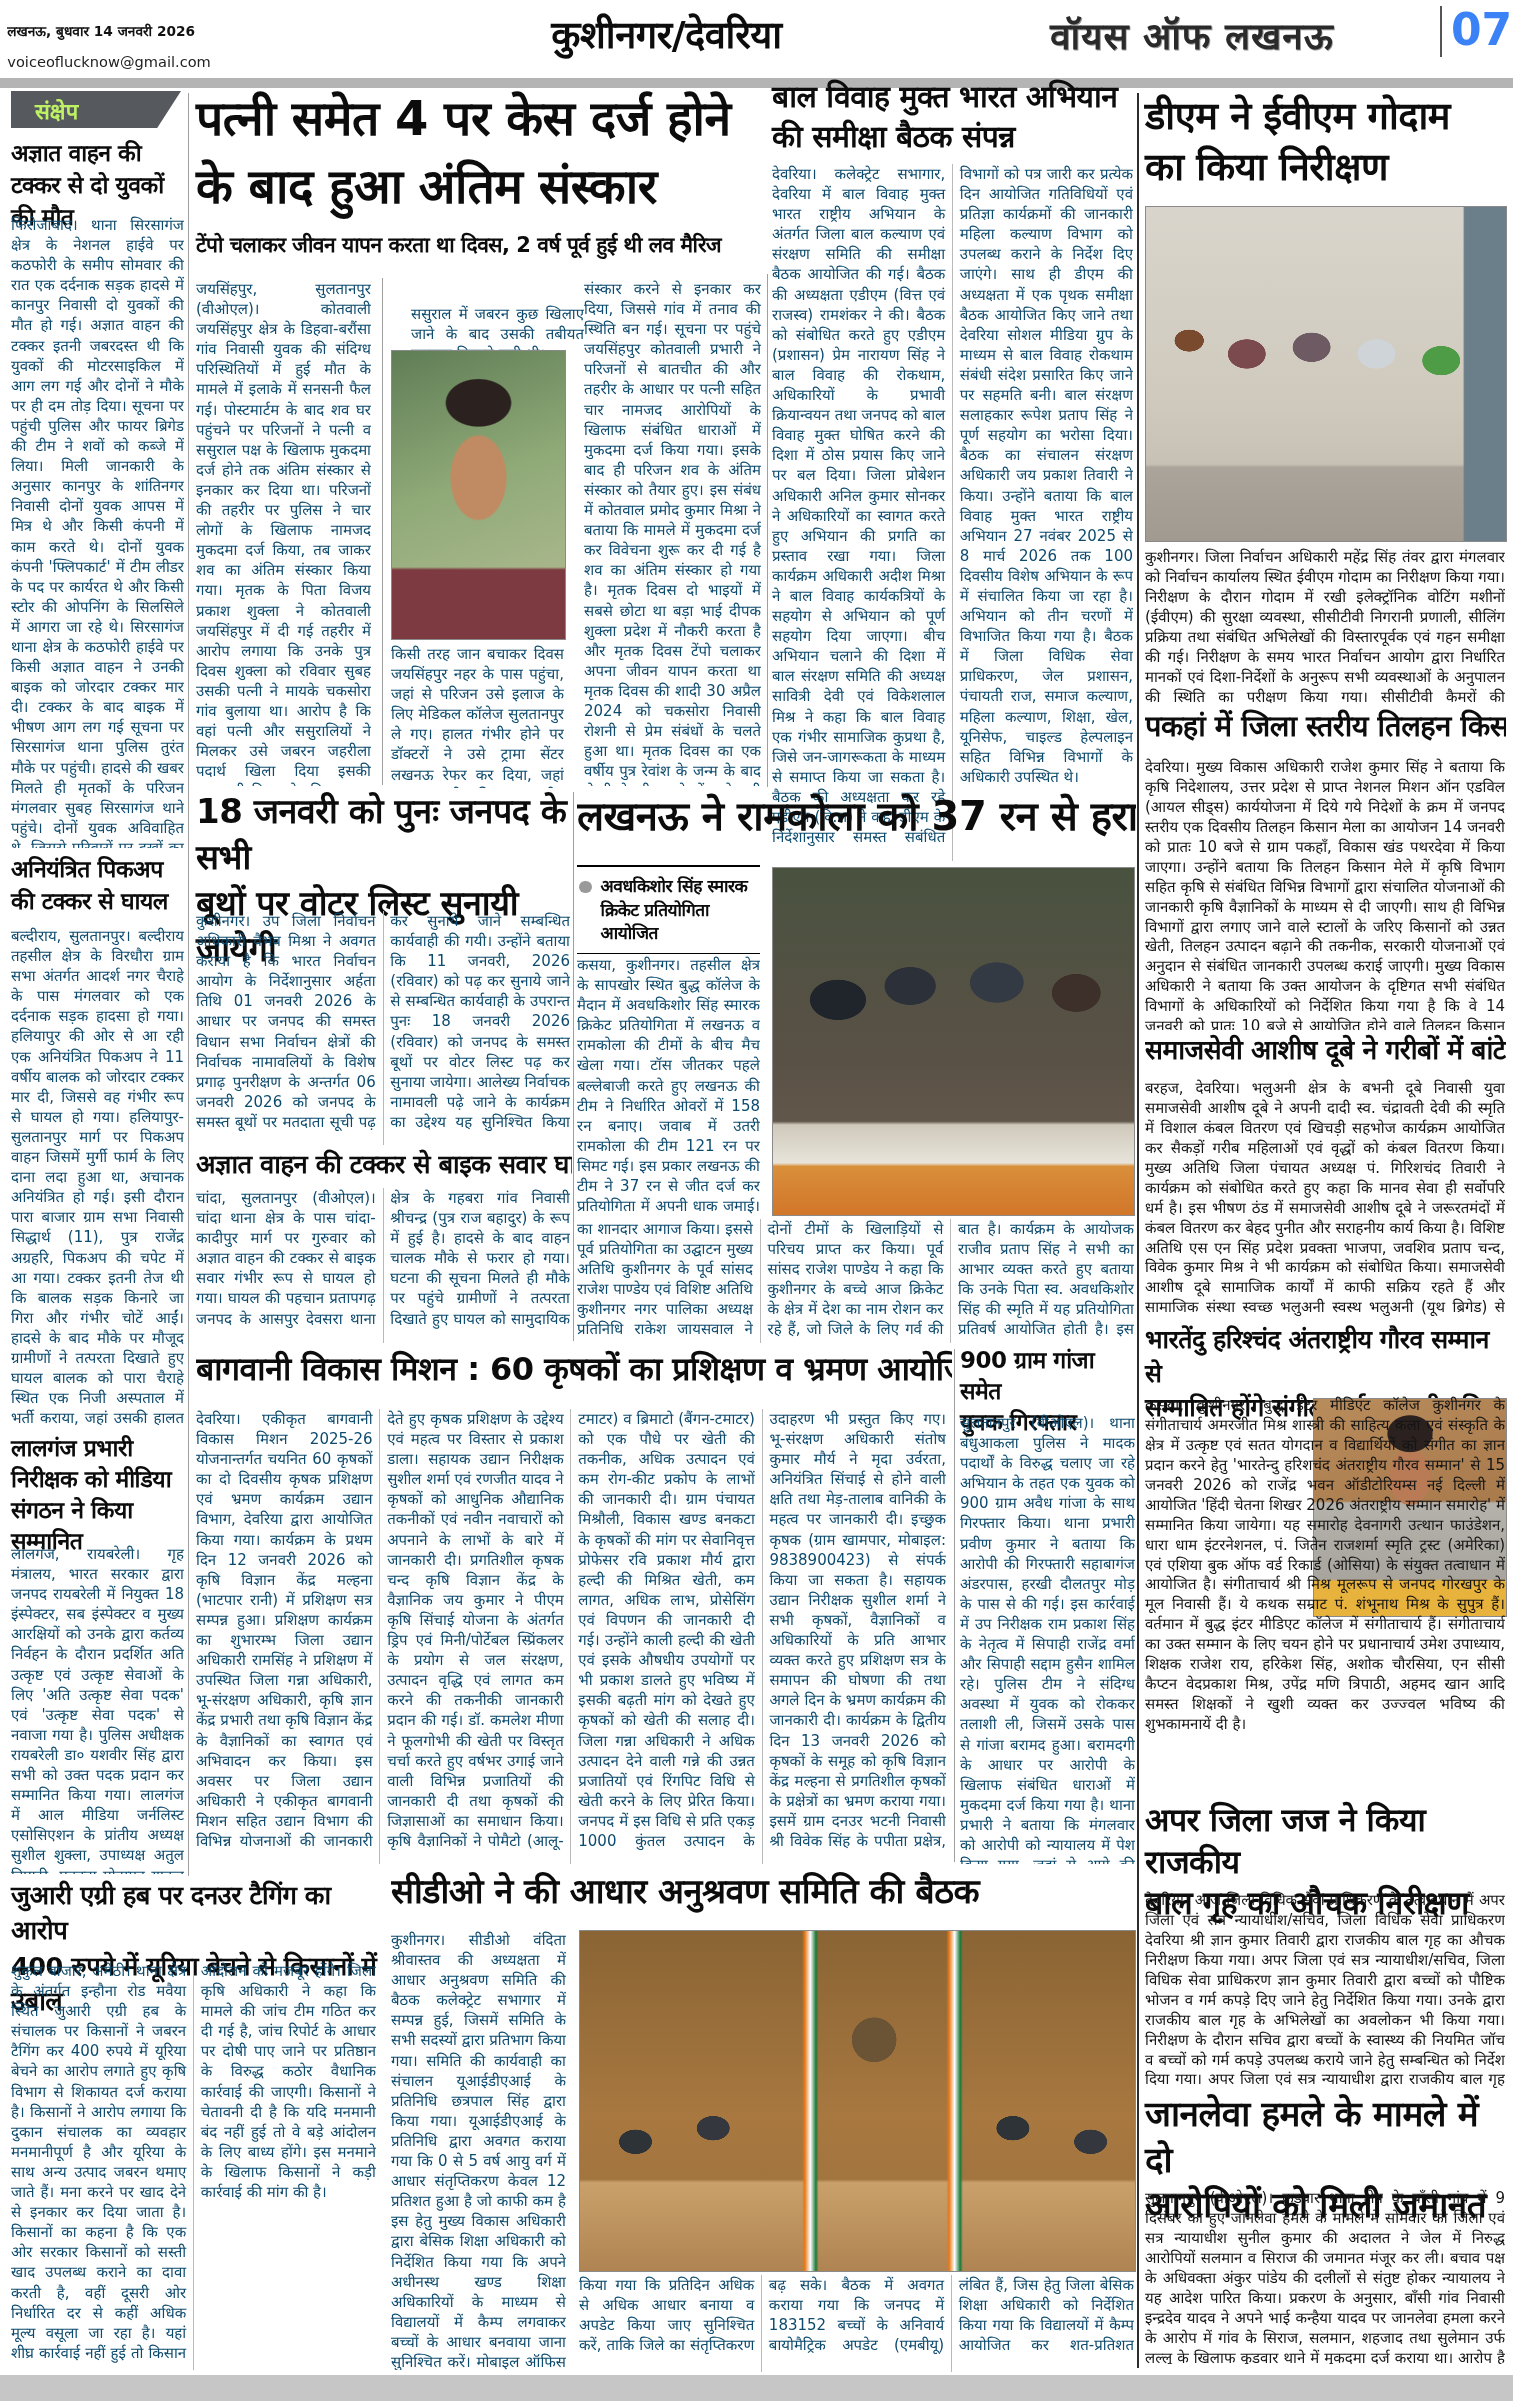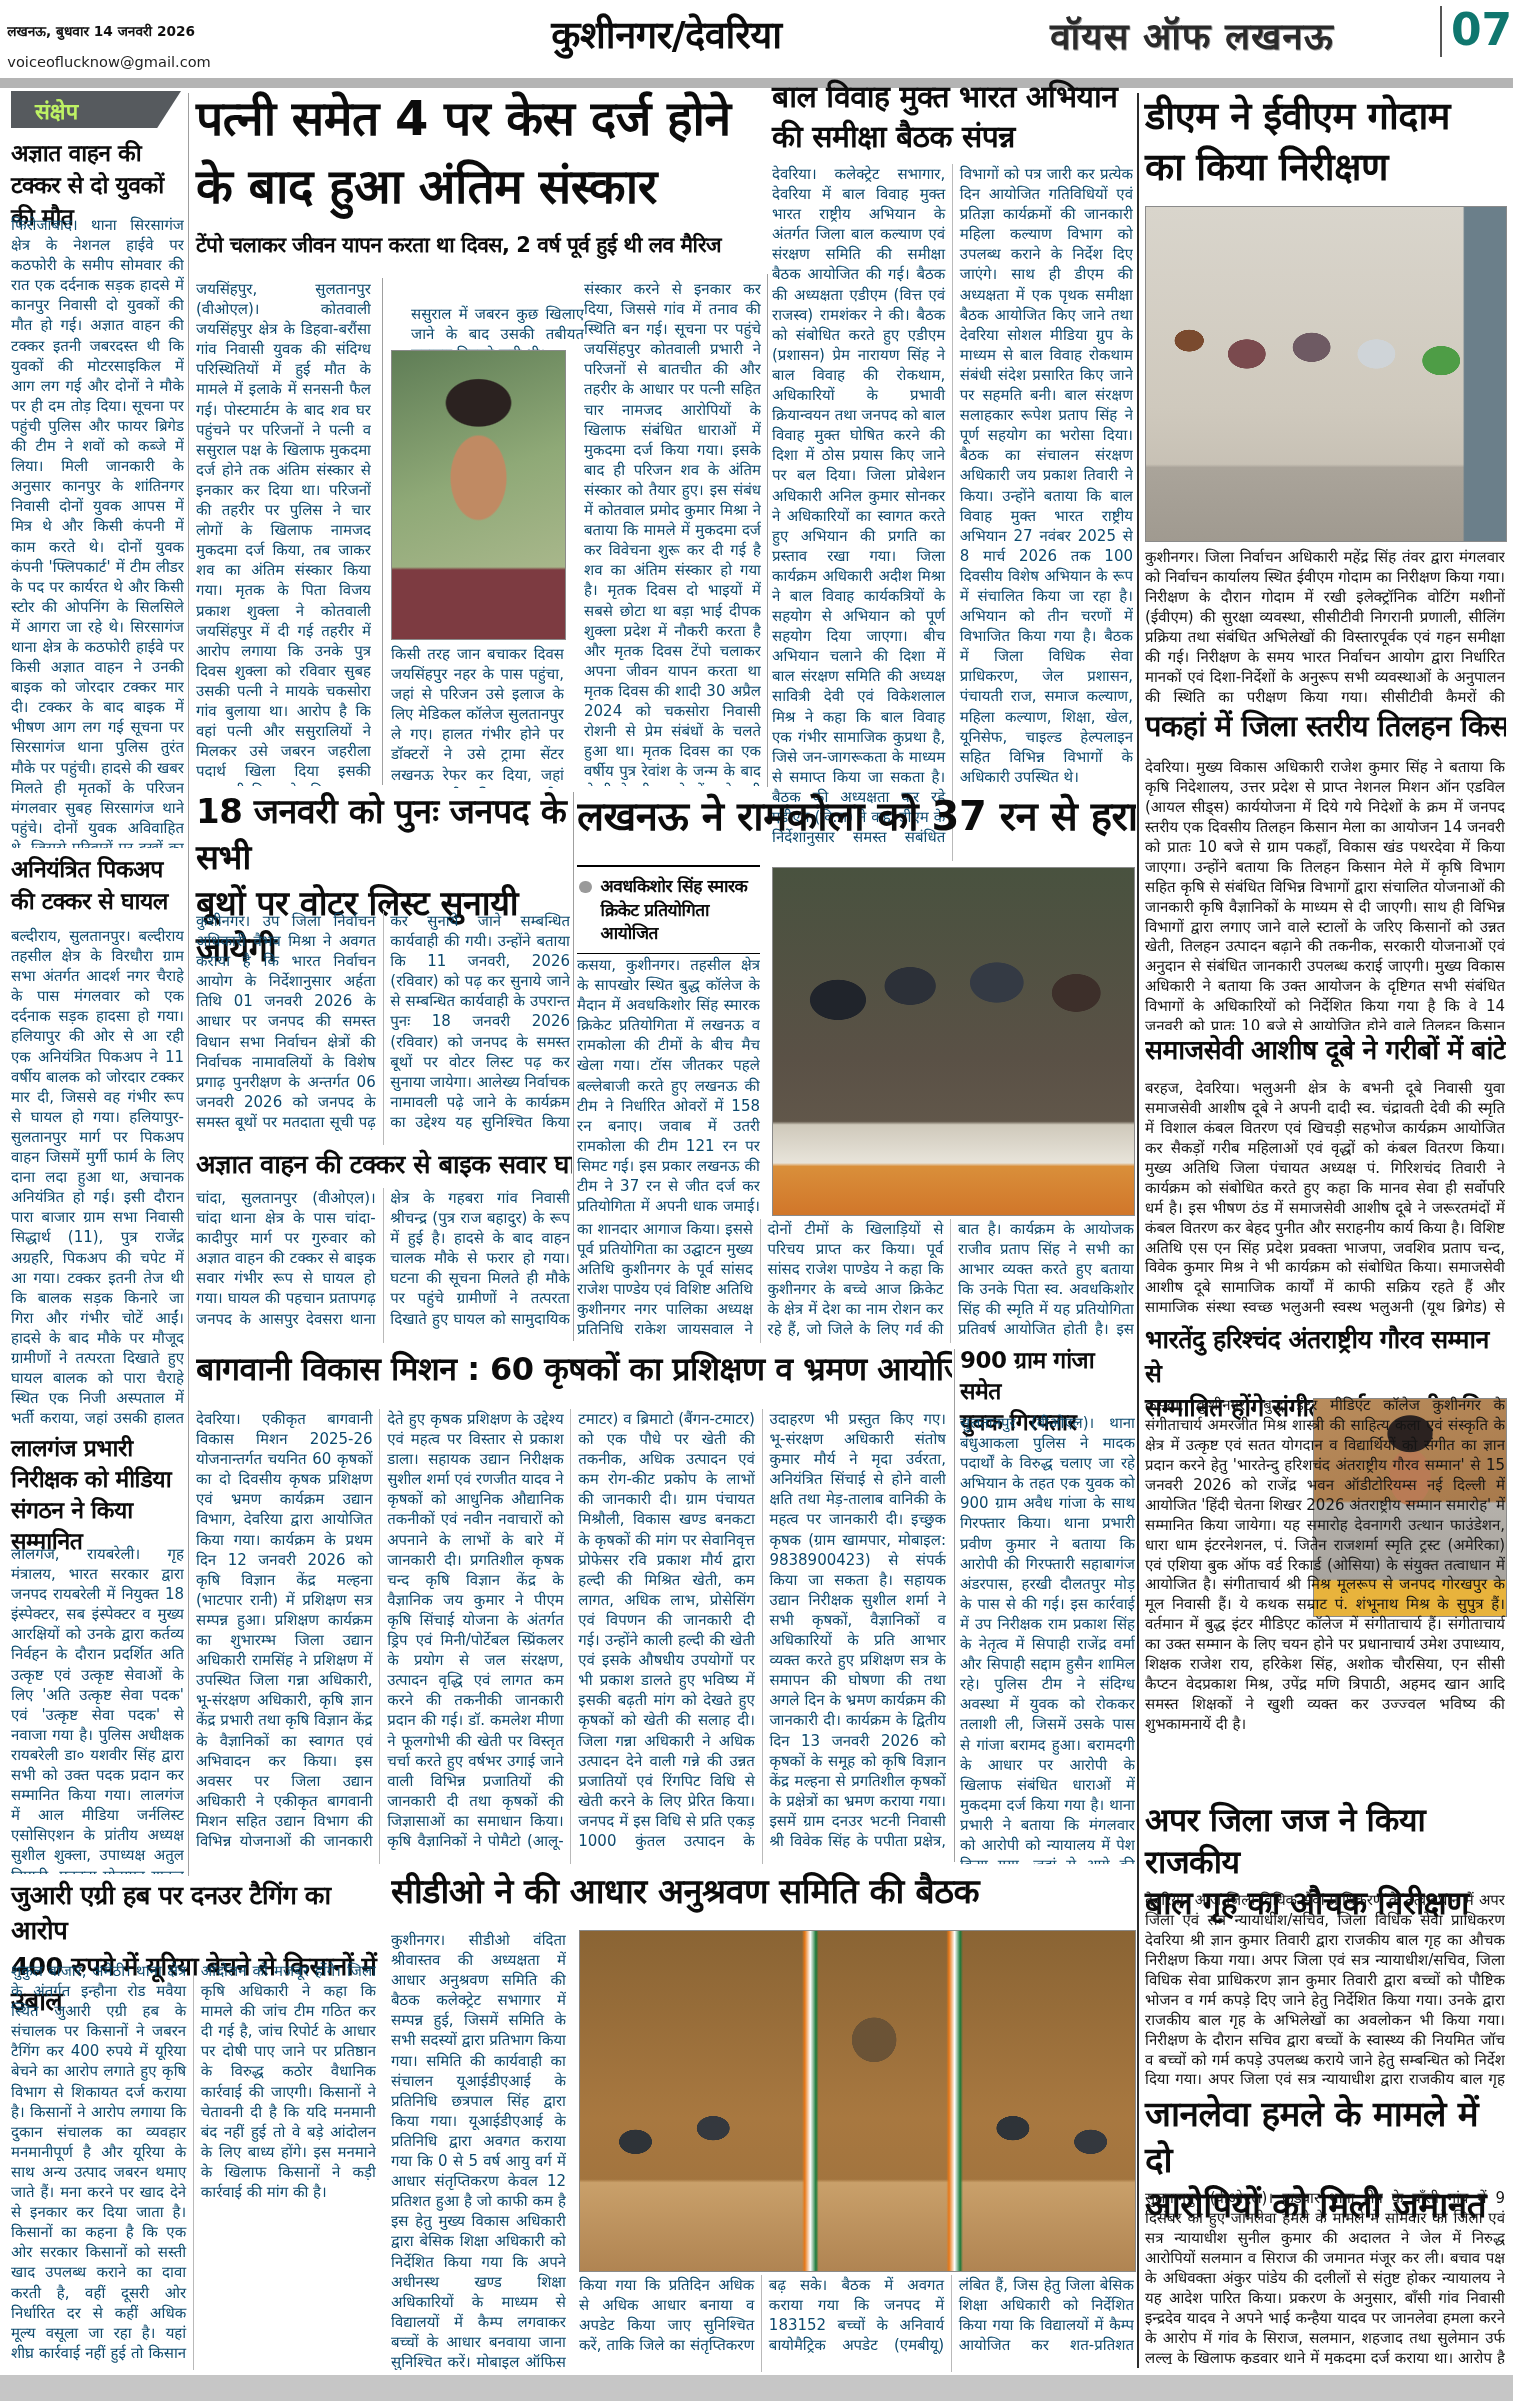--- a/index.html
+++ b/index.html
@@ -15,21 +15,21 @@
   .vrule{position:absolute;width:0.9px;background:#9f9f9f;}
   .vrule-heavy{position:absolute;width:1.8px;background:#2c2c2c;}
   .graybar{position:absolute;left:0;width:1513px;background:#b4b4b4;}
   .kicker{position:absolute;background:#565a5e;color:#bef264;font-weight:700;
           display:flex;align-items:center;padding-left:24px;
           clip-path:polygon(0 0,100% 0,86% 100%,0 100%);}
   .photo{position:absolute;border:0.9px solid #8a8a8a;overflow:hidden;}
   .cric-sub{border-top:2.7px solid #000;border-bottom:1.8px solid #000;padding:8.2px 1.8px;
             display:flex;gap:9px;align-items:flex-start;}
   .cric-dot{width:12.8px;height:12.8px;border-radius:50%;background:#9a9a9a;margin-top:5.5px;flex:0 0 12.8px;}
-  .pgnum{font-weight:700;color:#0f766e;}
+  .pgnum{font-weight:700;color:#3b82f6;}
 </style>
 </head>
 <body>
 
 <div id="page">
 
   <div class="abs" style="left:7.3px;top:21px;font-size:13.7px;font-weight:700;">लखनऊ, बुधवार 14 जनवरी 2026</div>
   <div class="abs" style="left:7.3px;top:53px;font-size:14.6px;color:#222;">voiceoflucknow@gmail.com</div>
   <div class="abs hl" style="left:475px;top:7.3px;width:383px;text-align:center;font-size:38px;">कुशीनगर/देवरिया</div>
   <div class="abs hl" style="left:1050px;top:9px;width:383px;font-size:37px;letter-spacing:0.9px;color:#2a2a2a;text-shadow:0.9px 0.9px 0 #999;">वॉयस ऑफ लखनऊ</div>

